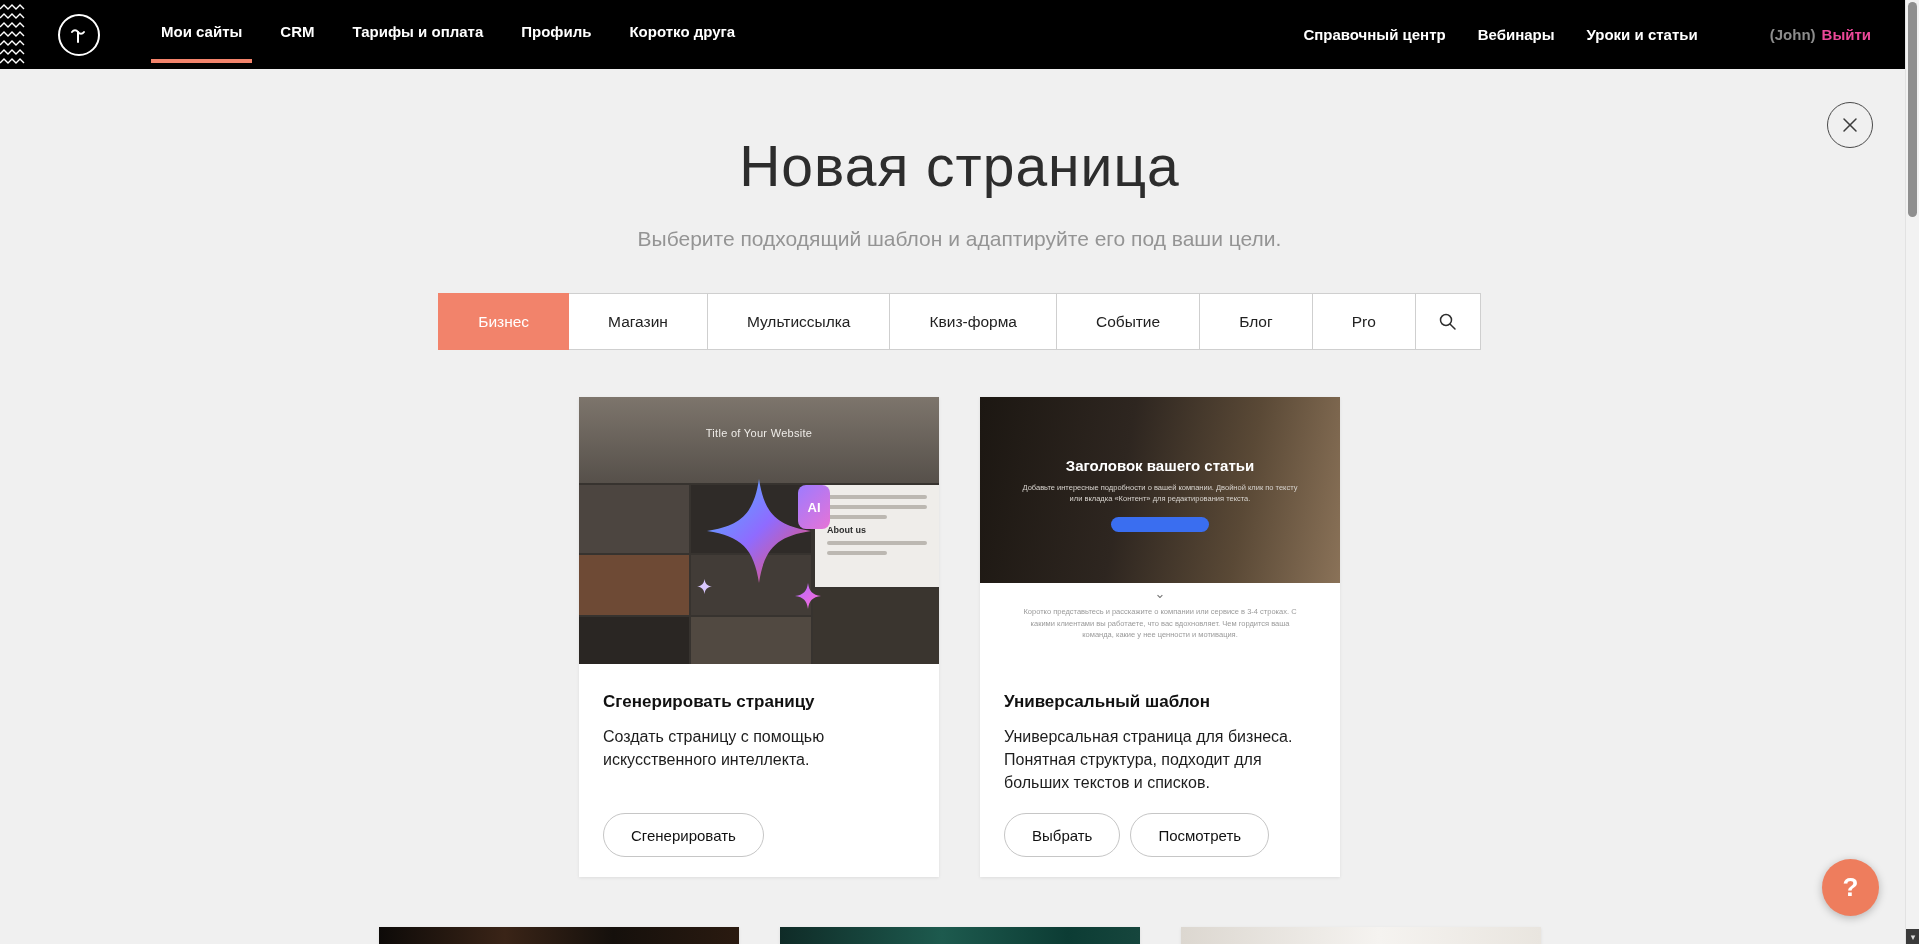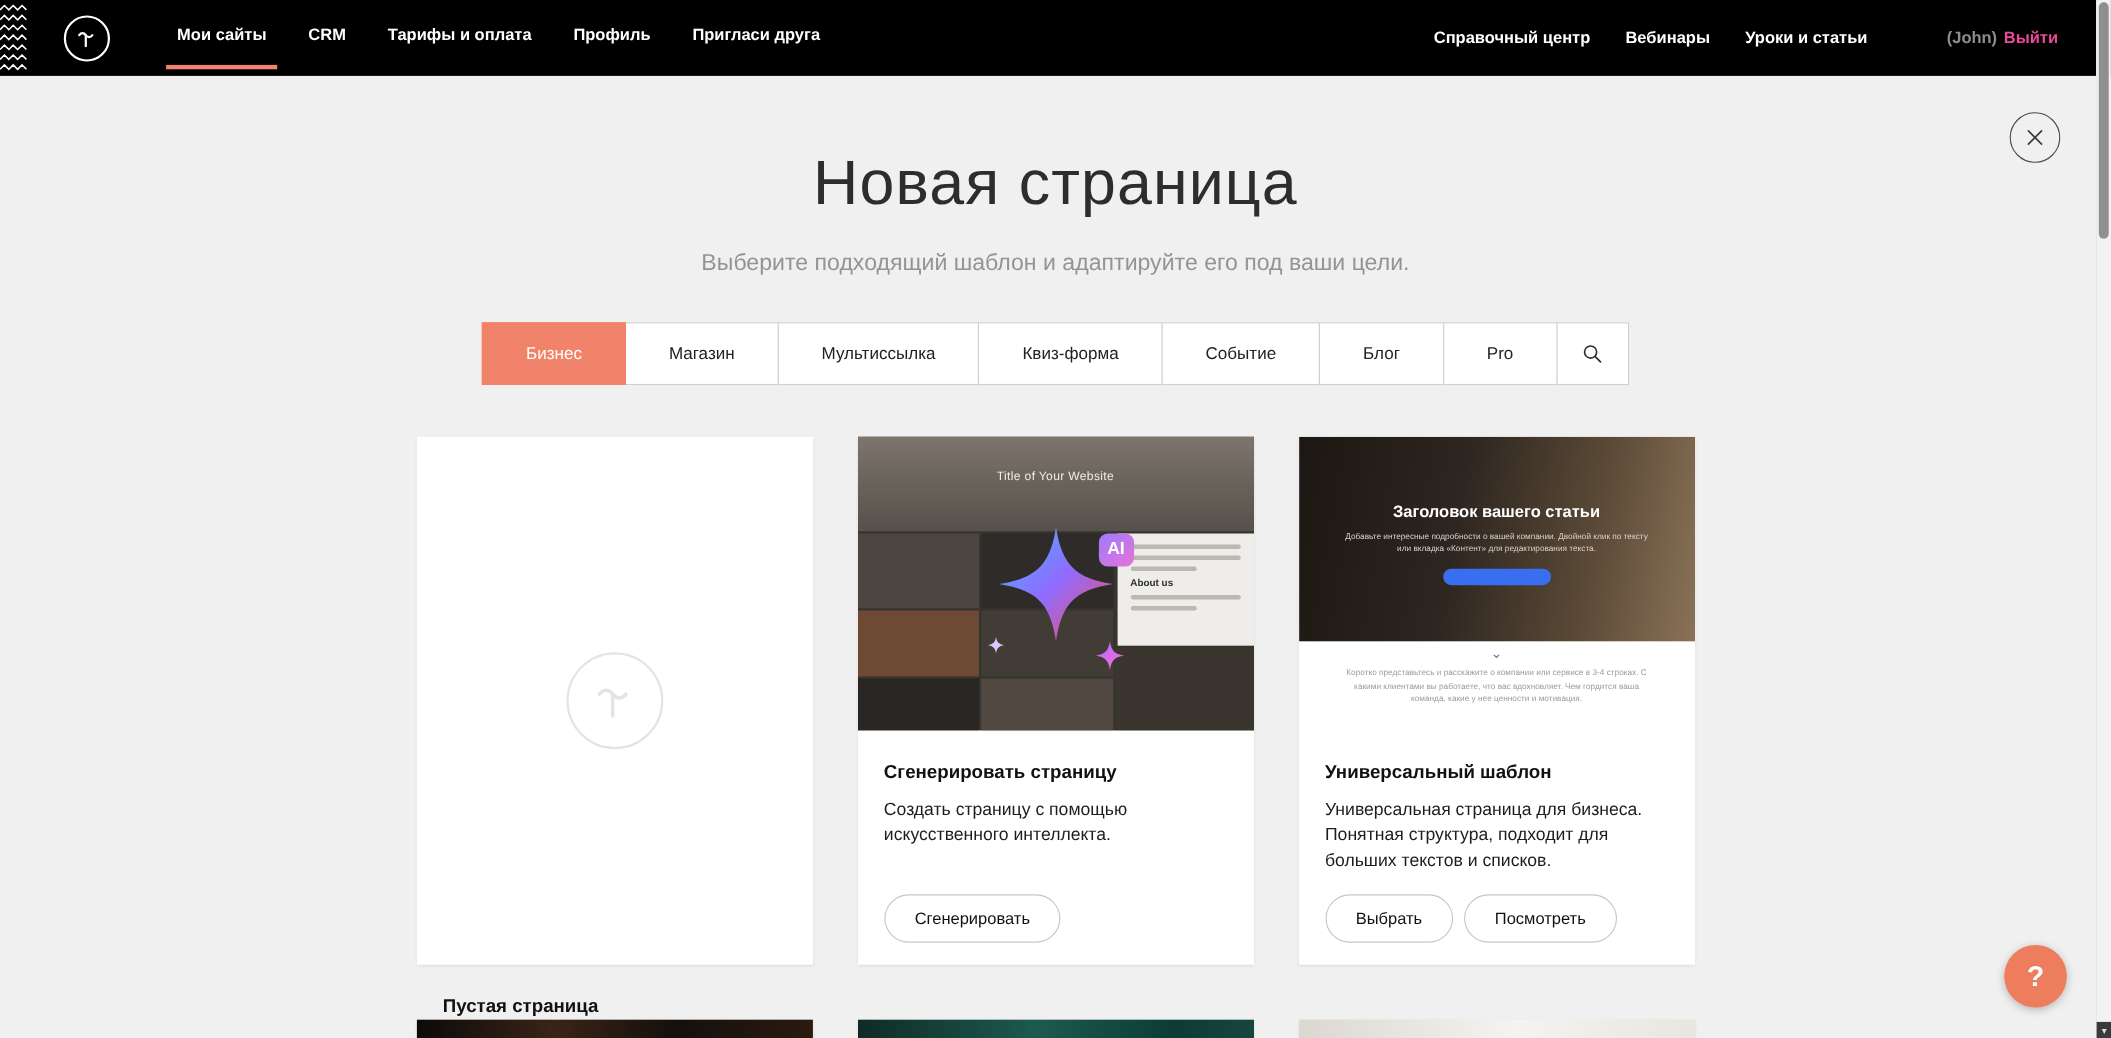--- a/index.html
+++ b/index.html
@@ -149,24 +149,24 @@
     background: #efedea; padding: 10px 12px;
   }
   .bar { height: 4px; background: #bcb8b2; margin-bottom: 6px; border-radius: 2px; }
   .bar.short { width: 60%; }
   .about-label { font-size: 9px; font-weight: bold; color: #2e2e2e; margin-top: 6px; }
   .ai-star { position: absolute; left: 128px; top: 82px; width: 104px; height: 104px; }
   .ai-star-sm { position: absolute; left: 216px; top: 186px; width: 26px; height: 26px; }
   .ai-star-xs { position: absolute; left: 118px; top: 182px; width: 15px; height: 15px; }
   .ai-badge {
     position: absolute; left: 219px; top: 88px;
-    width: 32px; height: 30px;
+    width: 32px; height: 44px;
     border-radius: 8px;
     background: linear-gradient(135deg, #9d7bff, #e673d6);
-    color: #fff; font-size: 16px; font-weight: bold;
+    color: #fff; font-size: 13px; font-weight: bold;
     display: flex; align-items: center; justify-content: center;
   }
 
   
   .tpl-hero {
     height: 186px;
     background: linear-gradient(100deg, #1c1712 0%, #2e2620 40%, #5a4936 72%, #8a7258 100%);
     position: relative;
     text-align: center;
     color: #fff;
@@ -262,21 +262,21 @@
     <a class="nav-item">
         <span>CRM</span>
       </a>
     <a class="nav-item">
         <span>Тарифы и оплата</span>
       </a>
     <a class="nav-item">
         <span>Профиль</span>
       </a>
     <a class="nav-item">
-        <span>Пригласи друга</span>
+        <span>Коротко друга</span>
       </a>
   </nav>
 
   <div class="nav-right">
     <a class="nav-item">
         <span>Справочный центр</span>
       </a>
     <a class="nav-item">
         <span>Вебинары</span>
       </a>
@@ -317,37 +317,20 @@
         <g stroke="#2e2e2e" stroke-width="1.5" fill="none" stroke-linecap="round">
           <circle cx="8" cy="8" r="5.5"></circle>
           <path d="M12.2 12.2 L17 17"></path>
         </g>
       </svg>
     </button>
   </div>
 
   <div class="grid">
 
-    <div class="card">
-      <div class="card-preview blank-preview">
-        <div class="watermark-circle">
-          <svg width="48" height="48" viewBox="0 0 24 24">
-            <g stroke="#e4e4e4" stroke-width="1.6" fill="none" stroke-linecap="round">
-              <path d="M5 9 C6.8 6.6 9.2 6.6 11 9 C12.8 11.4 15.2 11.4 17 9"></path>
-              <path d="M11 9 L11 19"></path>
-            </g>
-          </svg>
-        </div>
-      </div>
-      <div class="card-body">
-        <div class="card-title">Пустая страница</div>
-        <div class="card-desc">Начать с чистого листа.</div>
-
-      </div>
-    </div>
 
     <div class="card">
       <div class="card-preview ai-preview">
         <div class="ai-banner">
           <span class="ai-banner-title">Title of Your Website</span>
         </div>
 
         <div class="ph" style="left:0;top:88px;width:110px;height:68px;background:#4c4540;"></div>
         <div class="ph" style="left:112px;top:88px;width:120px;height:68px;background:#2f2b28;"></div>
         <div class="ph" style="left:0;top:158px;width:110px;height:60px;background:#6e4a35;"></div>

